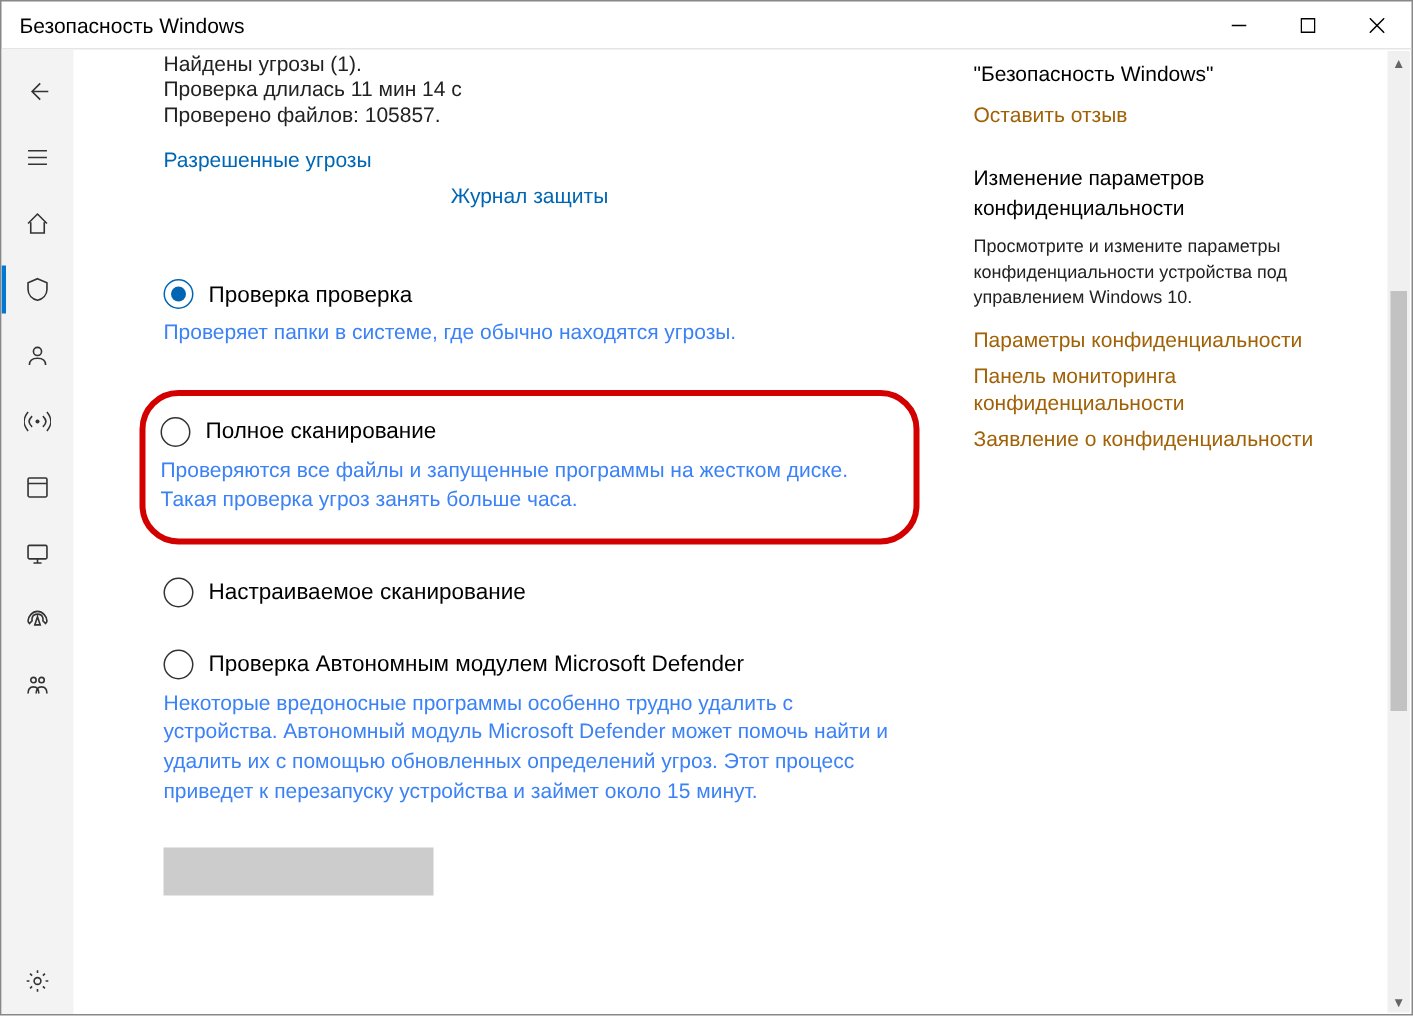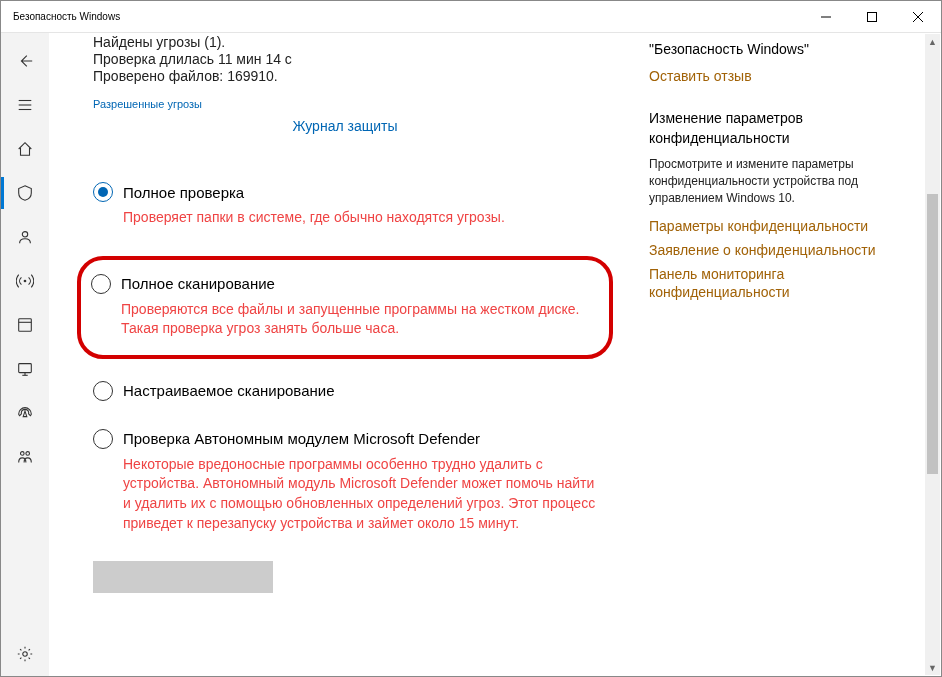--- a/index.html
+++ b/index.html
@@ -1,46 +1,46 @@
 <!DOCTYPE html>
 <html><head>
 <meta charset="utf-8">
 <style>
 * { margin: 0; padding: 0; box-sizing: border-box; font-family: "Segoe UI", Arial, sans-serif; }
 body { background: #fff; width: 942px; height: 677px; overflow: hidden; border: 1px solid #888; position: relative; }
 
 .titlebar { height: 32px; display: flex; align-items: center; padding-left: 12px; border-bottom: 1px solid #e5e5e5; }
-.titlebar-title { font-size: 10px; color: #000; }
+.titlebar-title { font-size: 14px; color: #000; }
 .titlebar-controls { margin-left: auto; display: flex; }
 .titlebar-btn { width: 46px; height: 32px; display: flex; align-items: center; justify-content: center; color: #000; }
 .titlebar-btn svg { width: 10px; height: 10px; }
 
-.app-body { display: flex; height: calc(100% - 32px); }
+.app-body { display: flex; height: calc(100% - 32px); gap: 16px; }
 
 .sidebar { width: 48px; background: #f3f3f3; display: flex; flex-direction: column; padding-top: 6px; }
 .sidebar-item { width: 48px; height: 44px; display: flex; align-items: center; justify-content: center; position: relative; }
 .sidebar-item.active::before { content: ""; position: absolute; left: 0; top: 6px; bottom: 6px; width: 3px; background: #0078d4; }
 .sidebar-item svg { width: 18px; height: 18px; stroke: #333; fill: none; stroke-width: 1.2; }
 .sidebar-spacer { flex: 1; }
 
 .content { flex: 1; display: flex; overflow: hidden; }
 .main { flex: 1; padding: 0 44px 0 44px; overflow-y: auto; }
 .side-panel { width: 300px; padding: 8px 24px 24px 8px; font-size: 14px; }
 
 .status-line { font-size: 14px; color: #222; margin-top: 1px; }
-.link { color: #0066b4; font-size: 11px; margin-top: 14px; display: block; cursor: pointer; }
+.link { color: #0066b4; font-size: 14px; margin-top: 14px; display: block; cursor: pointer; }
 .link2 { color: #0066b4; font-size: 14px; margin-top: 8px; display: block; cursor: pointer; text-align: center; }
 
 .scan-options { margin-top: 48px; }
 .radio-row { display: flex; align-items: center; gap: 10px; margin-bottom: 6px; }
 .radio { width: 20px; height: 20px; border: 1.5px solid #333; border-radius: 50%; display: flex; align-items: center; justify-content: center; flex-shrink: 0; }
 .radio.checked { border-color: #0066b4; }
 .radio.checked::after { content: ""; width: 10px; height: 10px; border-radius: 50%; background: #0066b4; }
 .radio-title { font-size: 15px; color: #000; }
-.radio-desc { font-size: 14px; color: #ef4444; margin-left: 30px; line-height: 1.4; }
+.radio-desc { font-size: 14px; color: #3b82f6; line-height: 1.4; }
 .option-block { margin-bottom: 28px; }
 
 .highlight { border: 4px solid #d30000; border-radius: 26px; padding: 14px 14px 16px 10px; margin: 22px -16px 22px -16px; }
 .highlight .option-block { margin-bottom: 0; }
 
 .side-h { font-size: 14px; font-weight: 400; color: #000; margin-bottom: 4px; }
 .side-h-first { margin-top: 0; }
 .side-h-block { margin-top: 25px; }
 .side-text { font-size: 12px; color: #222; line-height: 1.4; margin-bottom: 10px; }
 .side-link { color: #a16207; font-size: 14px; display: block; margin-top: 6px; cursor: pointer; line-height: 1.3; }
@@ -143,29 +143,29 @@
           <circle cx="10" cy="10" r="2.5"></circle>
           <path d="M10 2 V4 M10 16 V18 M2 10 H4 M16 10 H18 M4.5 4.5 L6 6 M14 14 L15.5 15.5 M15.5 4.5 L14 6 M6 14 L4.5 15.5"></path>
         </svg>
       </div>
   </div>
 
   <div class="content">
     <div class="main">
       <div class="status-line">Найдены угрозы (1).</div>
       <div class="status-line">Проверка длилась 11 мин 14 с</div>
-      <div class="status-line">Проверено файлов: 169910.</div>
+      <div class="status-line">Проверено файлов: 105857.</div>
       <a class="link">Разрешенные угрозы</a>
       <a class="link2">Журнал защиты</a>
 
       <div class="scan-options">
         <div class="option-block">
           <div class="radio-row">
             <div class="radio checked"></div>
-            <div class="radio-title">Полное проверка</div>
+            <div class="radio-title">Проверка проверка</div>
           </div>
           <div class="radio-desc">Проверяет папки в системе, где обычно находятся угрозы.</div>
         </div>
 
         <div class="highlight">
           <div class="option-block">
             <div class="radio-row">
               <div class="radio"></div>
               <div class="radio-title">Полное сканирование</div>
             </div>
@@ -195,22 +195,22 @@
     <div class="side-panel">
       <div class="side-h side-h-first">"Безопасность Windows"</div>
       <a class="side-link" style="margin-top:10px">Оставить отзыв</a>
 
       <div class="side-h-block">
         <div class="side-h">Изменение параметров</div>
         <div class="side-h">конфиденциальности</div>
       </div>
       <div class="side-text" style="margin-top:10px">Просмотрите и измените параметры конфиденциальности устройства под управлением Windows 10.</div>
       <a class="side-link">Параметры конфиденциальности</a>
+      <a class="side-link">Панель мониторинга конфиденциальности</a>
       <a class="side-link">Заявление о конфиденциальности</a>
-      <a class="side-link">Панель мониторинга конфиденциальности</a>
     </div>
   </div>
 </div>
 
 <div class="scrollbar">
   <div class="scrollbar-arrow">▲</div>
   <div class="scrollbar-thumb"></div>
   <div class="scrollbar-arrow" style="position:absolute;bottom:0">▼</div>
 </div>
 

